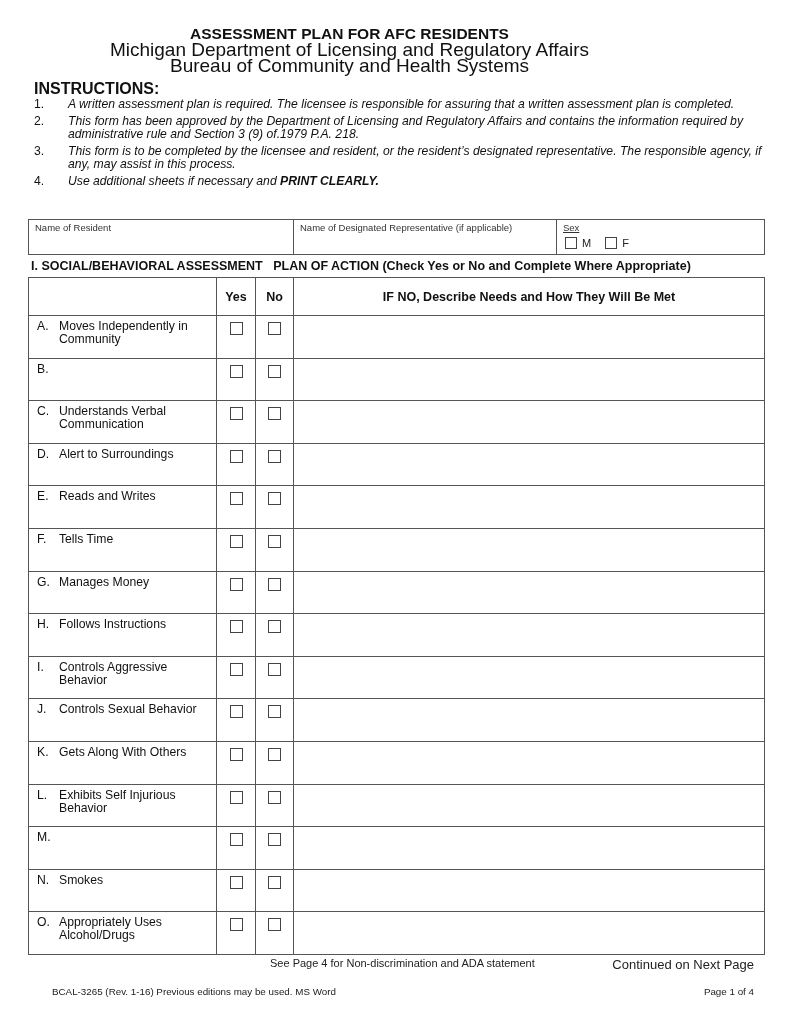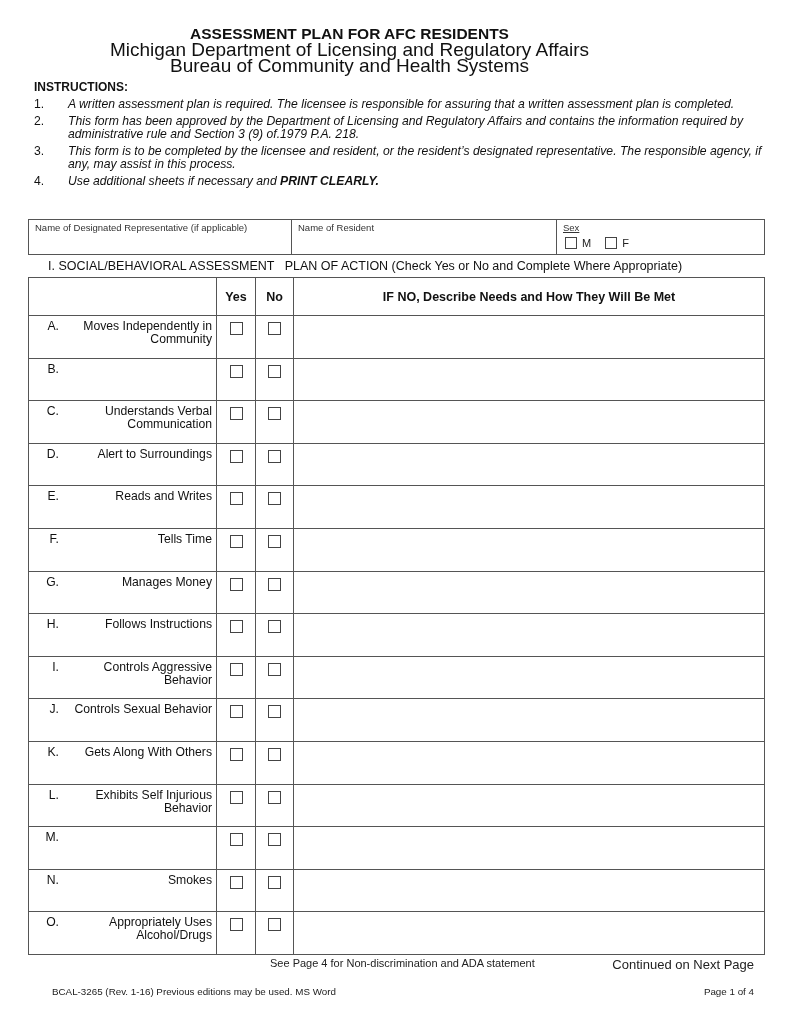--- a/index.html
+++ b/index.html
@@ -3,37 +3,37 @@
 <meta charset="utf-8">
 <style>
   * { box-sizing: border-box; margin: 0; padding: 0; }
   html, body { width: 791px; height: 1024px; background: #ffffff; overflow: hidden; }
   body { font-family: "Liberation Sans", sans-serif; color: #111; position: relative; }
 
   .title-block { position: absolute; top: 25px; left: 0; width: 699px; text-align: center; }
   .title { font-weight: bold; font-size: 15.5px; line-height: 17px; }
   .subtitle { font-size: 19px; line-height: 16px; }
 
-  .instructions-heading { position: absolute; top: 80px; left: 34px; font-weight: bold; font-size: 12px; }
+  .instructions-heading { position: absolute; top: 80px; left: 34px; font-weight: bold; font-size: 16px; }
   .instructions { position: absolute; top: 98px; left: 34px; width: 730px; font-size: 12.2px; line-height: 13px; }
   .instr-item { display: flex; margin-bottom: 4px; }
   .instr-num { width: 34px; flex: none; }
   .instr-text { flex: 1; font-style: italic; }
   .instr-text b { font-weight: bold; }
 
   .id-table { position: absolute; top: 219px; left: 28px; width: 737px; height: 36px; border: 1.5px solid #555; display: flex; }
   .id-cell { border-right: 1.5px solid #555; font-size: 9.5px; color: #333; padding: 2px 6px; position: relative; }
   .id-cell:last-child { border-right: none; text-decoration: underline; }
   .sex-opts { position: absolute; left: 8px; top: 17px; display: flex; gap: 14px; font-size: 11px; color: #222; align-items: center; }
   .sex-opt { display: flex; align-items: center; gap: 5px; }
   .cb-sm { display: inline-block; width: 12px; height: 12px; border: 1.2px solid #444; background: #fff; }
 
-  .section-heading { position: absolute; top: 259px; left: 31px; font-weight: normal; font-size: 12.5px; white-space: pre; margin-left: 17px; }
-
-  .main-table { position: absolute; top: 277px; left: 28px; width: 737px; border: 1.5px solid #555; text-align: right; }
+  .section-heading { position: absolute; top: 259px; left: 31px; font-weight: bold; font-size: 12.5px; white-space: pre; }
+
+  .main-table { position: absolute; top: 277px; left: 28px; width: 737px; border: 1.5px solid #555; }
   .row { display: flex; border-top: 1.5px solid #555; height: 42.6px; }
   .row.header { border-top: none; height: 37px; }
   .c-label { width: 188px; border-right: 1.5px solid #555; padding: 4px 0 0 8px; font-size: 12.2px; line-height: 13px; display: flex; }
   .c-yes { width: 39px; border-right: 1.5px solid #555; display: flex; justify-content: center; }
   .c-no { width: 38px; border-right: 1.5px solid #555; display: flex; justify-content: center; }
   .c-desc { flex: 1; }
   .row.header .c-yes, .row.header .c-no, .row.header .c-desc { align-items: center; font-weight: bold; font-size: 12.5px; }
   .row.header .c-desc { display: flex; justify-content: center; }
   .row .c-yes .cb, .row .c-no .cb { margin-top: 6px; }
   .cb { display: inline-block; width: 13px; height: 13px; border: 1.2px solid #444; background: #fff; }
@@ -68,25 +68,25 @@
     <span class="instr-num">3.</span>
     <span class="instr-text">This form is to be completed by the licensee and resident, or the resident’s designated representative. The responsible agency, if any, may assist in this process.</span>
   </div>
   <div class="instr-item">
     <span class="instr-num">4.</span>
     <span class="instr-text"><span>Use additional sheets if necessary and </span><b>PRINT CLEARLY.</b></span>
   </div>
 </div>
 
 <div class="id-table">
+  <div class="id-cell" style="width:265px">
+    <span>Name of Resident</span>
+  </div>
   <div class="id-cell" style="width:263px">
     <span>Name of Designated Representative (if applicable)</span>
-  </div>
-  <div class="id-cell" style="width:265px">
-    <span>Name of Resident</span>
   </div>
   <div class="id-cell" style="flex:1">
     <span>Sex</span>
     <div class="sex-opts">
       <span class="sex-opt">
         <span class="cb-sm"></span>
         <span>M</span>
       </span>
       <span class="sex-opt">
         <span class="cb-sm"></span>

